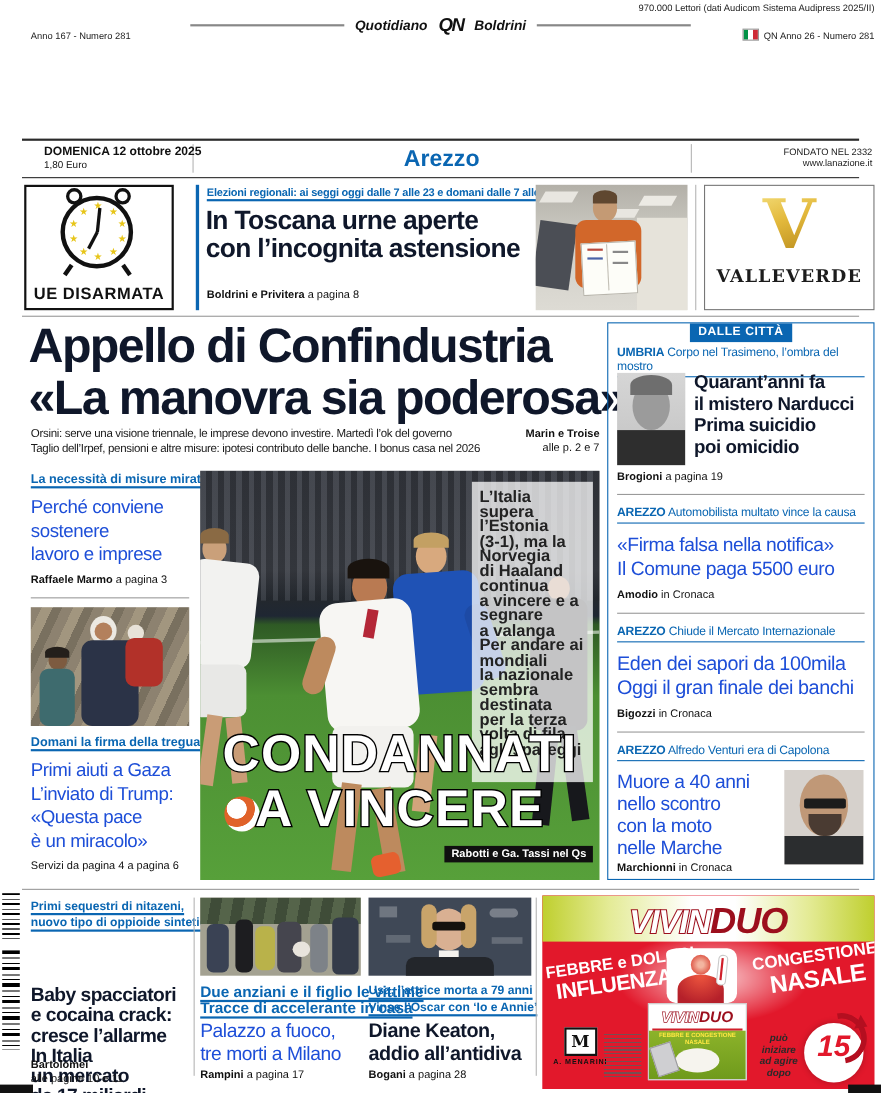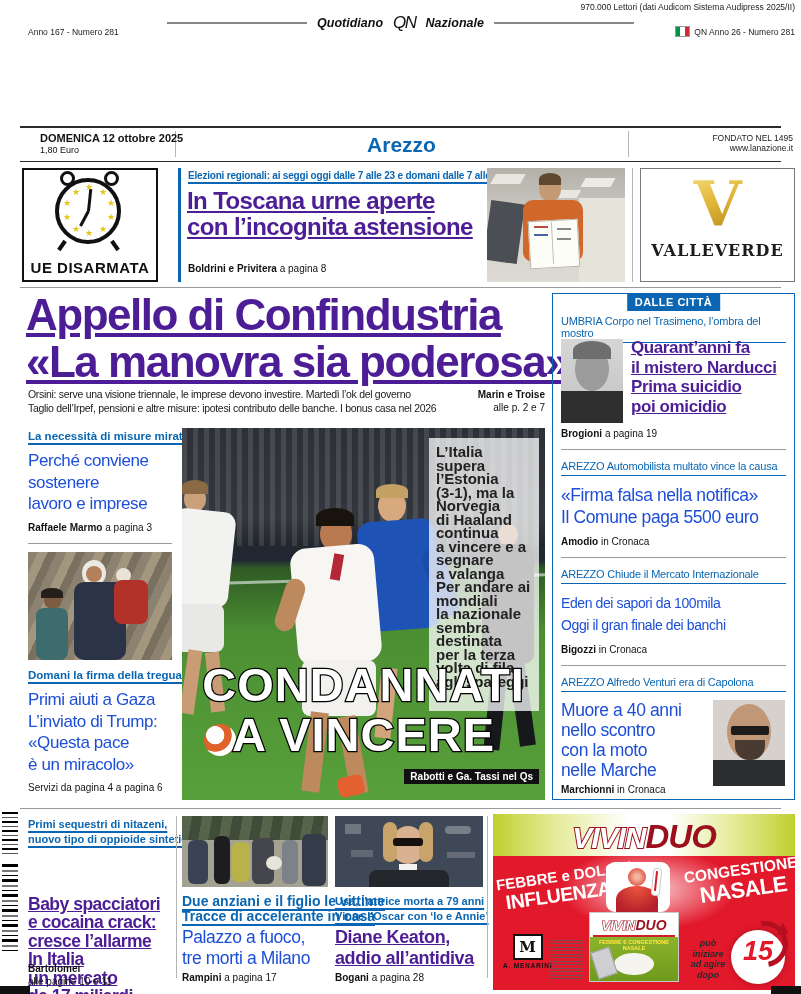--- a/index.html
+++ b/index.html
@@ -5,22 +5,22 @@
   html,body{margin:0;padding:0;background:#dcdcdc;}
   #page{position:relative;width:801px;height:994px;background:#fff;overflow:hidden;
         font-family:"Liberation Sans",sans-serif;color:#111;}
   .abs{position:absolute;}
   .pre{white-space:pre-line;}
   .hr{position:absolute;height:1px;background:#9a9a9a;}
   .vr{position:absolute;width:1px;background:#b5b5b5;}
   .kick{color:var(--link_blue,#0a66b2);font-weight:700;
         text-decoration:underline;text-decoration-thickness:1.5px;text-underline-offset:3px;}
   .kickbar{color:var(--link_blue,#0a66b2);font-weight:400;border-bottom:1.5px solid var(--link_blue,#0a66b2);padding-bottom:3px;}
-  .kickbar b{font-weight:400;}
-  .hl{font-weight:800;color:#4c1d95;letter-spacing:-0.3px;text-decoration:underline;}
+  .kickbar b{font-weight:700;}
+  .hl{font-weight:800;color:#0f172a;letter-spacing:-0.3px;}
   .hlreg{font-weight:400;color:#1d4ed8;letter-spacing:-0.4px;}
   .by{font-size:10px;color:#111;}
   .by b{font-weight:800;}
   .photo{position:absolute;overflow:hidden;}
   .blob{position:absolute;}
   .star{position:absolute;font-size:9px;color:#e7c518;line-height:1;}
   #masthead{font-family:"DejaVu Serif",serif;font-weight:bold;color:var(--masthead_blue,#1a6cb0);
             font-size:84px;letter-spacing:4px;text-align:center;line-height:1;}
   .stroke-title{font-weight:800;color:#fff;-webkit-text-stroke:2.5px #000;paint-order:stroke fill;
                 text-align:center;letter-spacing:1px;}
@@ -30,22 +30,22 @@
 </head>
 <body>
 
 <div id="page">
 
   <div class="abs" style="top:2px;right:6px;font-size:8.5px;color:#222;">970.000 Lettori  (dati Audicom Sistema Audipress 2025/II)</div>
 
   <div class="abs" style="top:13px;left:0;right:0;display:flex;justify-content:center;align-items:center;gap:10px;">
     <span style="display:inline-block;width:140px;height:1.5px;background:#888;"></span>
     <span style="font-size:12.5px;font-weight:800;font-style:italic;">Quotidiano</span>
-    <span style="font-size:17px;font-weight:400;font-style:italic;letter-spacing:-1.5px;">QN</span>
-    <span style="font-size:12.5px;font-weight:800;font-style:italic;">Nazionale</span>
+    <span style="font-size:17px;font-weight:700;font-style:italic;letter-spacing:-1.5px;">QN</span>
+    <span style="font-size:12.5px;font-weight:800;font-style:italic;">Boldrini</span>
     <span style="display:inline-block;width:140px;height:1.5px;background:#888;"></span>
   </div>
 
   <div class="abs" style="top:27px;left:28px;font-size:8.5px;color:#222;">Anno 167 - Numero 281</div>
 
   <div class="abs" style="top:26px;right:6px;font-size:8.5px;color:#222;display:flex;align-items:center;gap:4px;">
     <span style="display:inline-block;width:13px;height:9px;background:linear-gradient(90deg,#009246 0 33%,#fff 33% 66%,#ce2b37 66% 100%);border:0.5px solid #999;"></span>
     <span>QN Anno 26 - Numero 281</span>
   </div>
 
@@ -54,21 +54,21 @@
   <div class="hr" style="top:161px;left:20px;width:761px;background:#2b2b2b;"></div>
   <div class="vr" style="top:131px;left:175px;height:26px;"></div>
   <div class="vr" style="top:131px;left:628px;height:26px;"></div>
 
   <div class="abs" style="top:132px;left:28px;margin-left:12px;">
     <div style="font-size:11px;font-weight:800;">DOMENICA 12 ottobre 2025</div>
     <div style="font-size:9px;margin-top:1px;">1,80 Euro</div>
   </div>
   <div class="abs" style="top:133px;left:175px;width:453px;text-align:center;font-size:21px;font-weight:800;color:var(--link_blue,#0a66b2);">Arezzo</div>
   <div class="abs" style="top:133px;right:8px;text-align:right;font-size:8.5px;color:#222;">
-    <div>FONDATO NEL 1495</div>
+    <div>FONDATO NEL 2332</div>
     <div>www.lanazione.it</div>
   </div>
 
   <div class="abs" style="top:168px;left:22px;width:136px;height:114px;border:2px solid #111;box-sizing:border-box;">
     <div class="abs" style="left:36px;top:1px;width:15px;height:15px;border:3px solid #111;border-radius:50%;box-sizing:border-box;"></div>
     <div class="abs" style="left:80px;top:1px;width:15px;height:15px;border:3px solid #111;border-radius:50%;box-sizing:border-box;"></div>
     <div class="abs" style="left:31px;top:8px;width:66px;height:66px;border:4px solid #111;border-radius:50%;background:#fff;box-sizing:border-box;"></div>
     <span class="star" style="left:61px;top:13px;">★</span>
     <span class="star" style="left:75px;top:18px;">★</span>
     <span class="star" style="left:83px;top:29px;">★</span>
@@ -240,21 +240,21 @@
     <div class="abs hlreg pre" style="top:190px;left:8px;font-size:17.5px;line-height:22px;">«Firma falsa nella notifica»
 Il Comune paga 5500 euro</div>
     <div class="abs by" style="top:242px;left:8px;">
       <b>Amodio</b><span> in Cronaca</span>
     </div>
     <div class="hr" style="top:263px;left:8px;width:225px;"></div>
 
     <div class="abs kickbar" style="top:274px;left:8px;width:225px;font-size:11px;letter-spacing:-0.2px;">
       <b>AREZZO</b><span> Chiude il Mercato Internazionale</span>
     </div>
-    <div class="abs hlreg pre" style="top:298px;left:8px;font-size:14px;line-height:22px;">Eden dei sapori da 100mila
+    <div class="abs hlreg pre" style="top:298px;left:8px;font-size:18px;line-height:22px;">Eden dei sapori da 100mila
 Oggi il gran finale dei banchi</div>
     <div class="abs by" style="top:350px;left:8px;">
       <b>Bigozzi</b><span> in Cronaca</span>
     </div>
     <div class="hr" style="top:371px;left:8px;width:225px;"></div>
 
     <div class="abs kickbar" style="top:382px;left:8px;width:225px;font-size:11px;letter-spacing:-0.2px;">
       <b>AREZZO</b><span> Alfredo Venturi era di Capolona</span>
     </div>
     <div class="abs hlreg pre" style="top:406px;left:8px;font-size:17.5px;line-height:20px;">Muore a 40 anni

